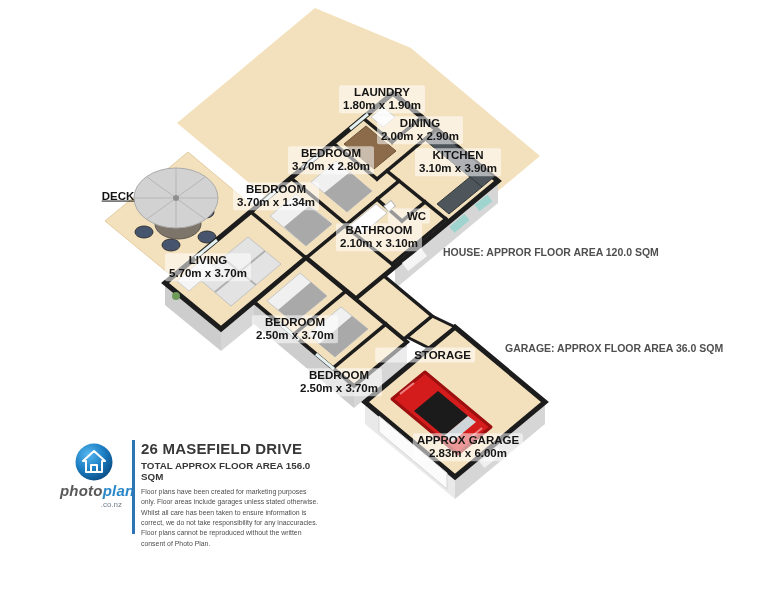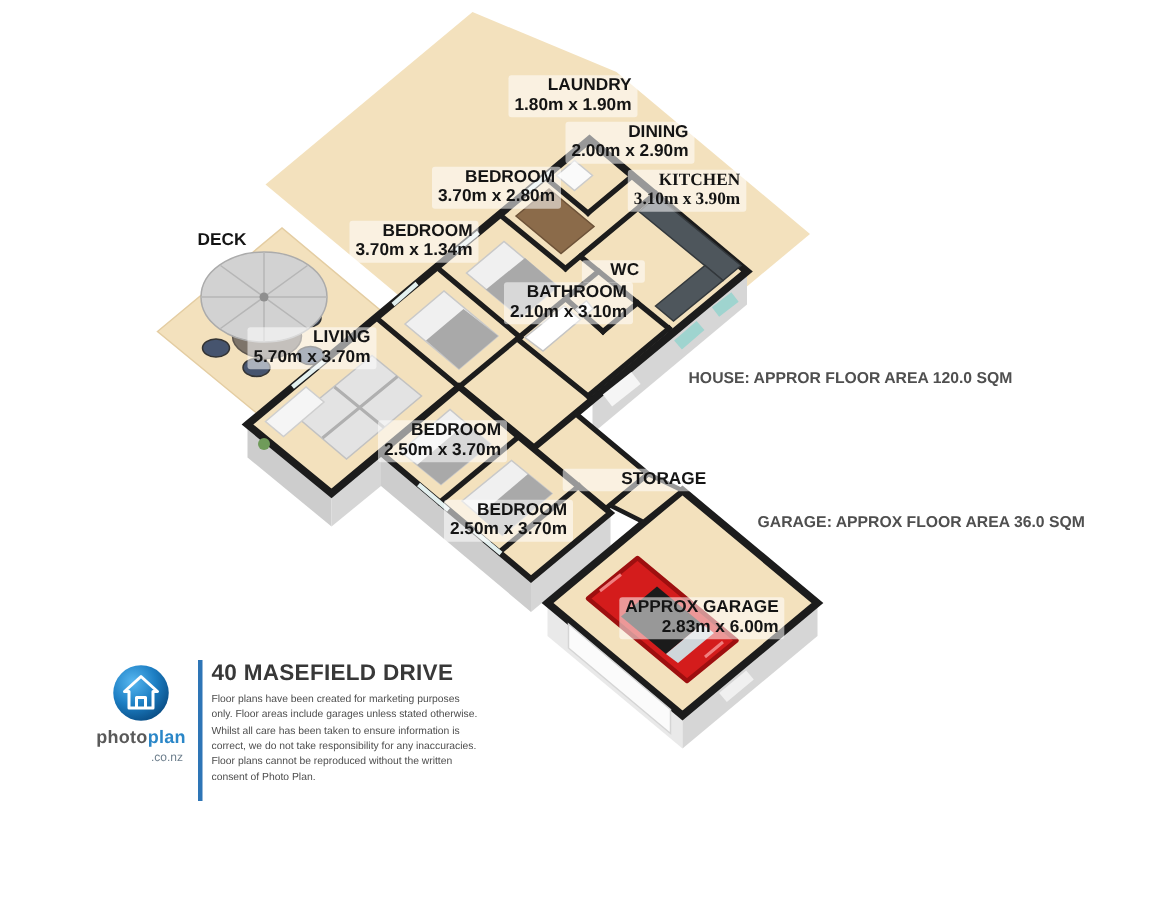--- a/index.html
+++ b/index.html
@@ -1,29 +1,29 @@
 <!DOCTYPE html>
 <html><head>
 <meta charset="utf-8">
 <style>
   html,body{margin:0;padding:0;background:#ffffff;}
   #stage{position:relative;width:777px;height:600px;background:#ffffff;overflow:hidden;
          font-family:"Liberation Sans",sans-serif;}
   #plansvg{position:absolute;left:0;top:0;}
-  .room-label{position:absolute;transform:translate(-50%,-50%);text-align:right;
+  .room-label{position:absolute;transform:translate(-50%,-50%);text-align:center;
     font-weight:bold;font-size:11.5px;line-height:1.12;color:#141414;
-    background:rgba(255,255,255,.55);padding:1px 4px;border-radius:2px;white-space:nowrap;}
+    background:rgba(255,255,255,.55);padding:1px 4px;border-radius:2px;white-space:nowrap;margin-top:35px;}
   .room-label .dims{display:block;}
   .room-label .dims:empty{display:none;}
   .area-note{position:absolute;font-weight:bold;font-size:10.5px;color:#4f4f4f;white-space:nowrap;}
   
   #infoblock{position:absolute;left:60px;top:440px;width:260px;height:100px;}
   #brand{position:absolute;left:0;top:2px;width:68px;text-align:center;}
   #brand .mark{display:block;margin:0 auto;}
-  #brand .word{font-size:12px;font-weight:bold;letter-spacing:.2px;margin-top:6px;}
+  #brand .word{font-size:15px;font-weight:bold;letter-spacing:.2px;margin-top:6px;font-style:italic;}
   #brand .word .p1{color:#595959;}
   #brand .word .p2{color:#2b87c8;}
   #brand .suffix{display:block;font-size:8px;color:#6e7f8d;text-align:right;padding-right:6px;}
   #divider{position:absolute;left:72px;top:0;width:3px;height:94px;background:#2e75b6;}
   #infotext{position:absolute;left:81px;top:0;width:178px;}
   #address{font-size:15px;font-weight:bold;color:#383838;letter-spacing:.2px;}
   #totalarea{font-size:9.8px;font-weight:bold;color:#383838;margin-top:3px;}
   #disclaimer{font-size:6.9px;line-height:1.5;color:#4d4d4d;margin-top:5px;}
 </style>
 </head>
@@ -140,21 +140,21 @@
 </svg>
 
 <div class="room-label" style="left:382px;top:64px;">
   <span>LAUNDRY</span>
   <span class="dims">1.80m x 1.90m</span>
 </div>
 <div class="room-label" style="left:420px;top:95px;">
   <span>DINING</span>
   <span class="dims">2.00m x 2.90m</span>
 </div>
-<div class="room-label" style="left:458px;top:127px;font-family:Liberation Serif, serif;">
+<div class="room-label" style="left:458px;top:127px;">
   <span>KITCHEN</span>
   <span class="dims">3.10m x 3.90m</span>
 </div>
 <div class="room-label" style="left:331px;top:125px;">
   <span>BEDROOM</span>
   <span class="dims">3.70m x 2.80m</span>
 </div>
 <div class="room-label" style="left:276px;top:161px;">
   <span>BEDROOM</span>
   <span class="dims">3.70m x 1.34m</span>
@@ -180,44 +180,45 @@
   
 </div>
 <div class="room-label" style="left:339px;top:347px;">
   <span>BEDROOM</span>
   <span class="dims">2.50m x 3.70m</span>
 </div>
 <div class="room-label" style="left:468px;top:412px;">
   <span>APPROX GARAGE</span>
   <span class="dims">2.83m x 6.00m</span>
 </div>
-<div class="room-label" style="left:148px;top:161px;background:none;">
+<div class="room-label" style="left:118px;top:161px;background:none;text-decoration:underline;">
   <span>DECK</span>
   
 </div>
 
-<div class="area-note" style="left:443px;top:246px;margin-left:16px;">HOUSE: APPROR FLOOR AREA 120.0 SQM</div>
+<div class="area-note" style="left:443px;top:246px;">HOUSE: APPROR FLOOR AREA 120.0 SQM</div>
 <div class="area-note" style="left:505px;top:342px;">GARAGE: APPROX FLOOR AREA 36.0 SQM</div>
 
 <div id="infoblock">
   <div id="brand">
     <svg class="mark" width="40" height="40" viewBox="0 0 40 40">
       <defs>
         <radialGradient id="ball" cx="35%" cy="30%" r="75%">
           <stop offset="0%" stop-color="#57b7f0"></stop>
           <stop offset="55%" stop-color="#1d7fc4"></stop>
           <stop offset="100%" stop-color="#0a4e86"></stop>
         </radialGradient>
       </defs>
       <circle cx="20" cy="20" r="18.5" fill="url(#ball)"></circle>
       <path d="M20 9 L31 19 L28 19 L28 30 L12 30 L12 19 L9 19 Z M17 30 L17 23 L23 23 L23 30" fill="none" stroke="#ffffff" stroke-width="2" stroke-linejoin="round"></path>
     </svg>
     <span class="word"><span class="p1">photo</span><span class="p2">plan</span></span>
     <span class="suffix">.co.nz</span>
   </div>
   <div id="divider"></div>
   <div id="infotext">
-    <div id="address">40 MASEFIELD DRIVE</div>
+    <div id="address">26 MASEFIELD DRIVE</div>
+    <div id="totalarea">TOTAL APPROX FLOOR AREA 156.0 SQM</div>
     <div id="disclaimer">Floor plans have been created for marketing purposes only. Floor areas include garages unless stated otherwise. Whilst all care has been taken to ensure information is correct, we do not take responsibility for any inaccuracies. Floor plans cannot be reproduced without the written consent of Photo Plan.</div>
   </div>
 </div>
 
 </div>
 
 </body></html>

